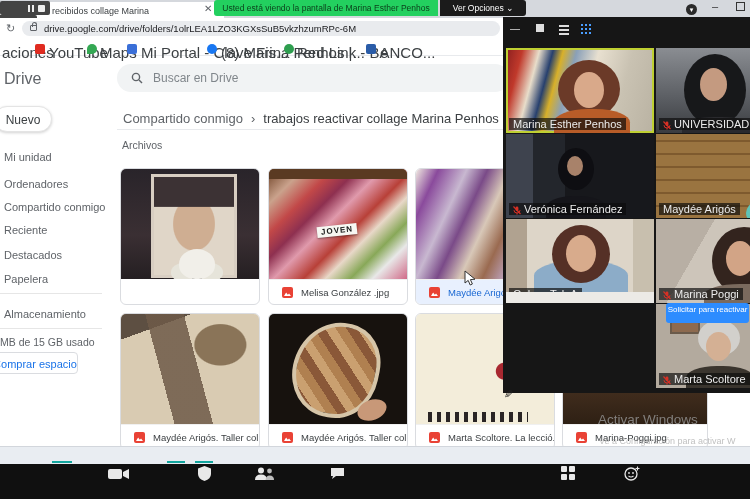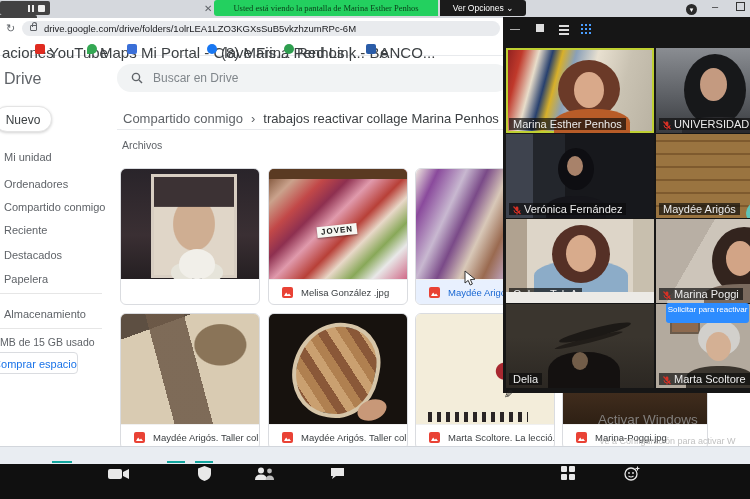--- a/index.html
+++ b/index.html
@@ -19,21 +19,21 @@
   .rec-chip2{left:0;top:15px;height:12px;padding:0 4px;background:rgba(58,58,58,.95);color:#f0f0f0;font-size:8px;line-height:12px;border-radius:0 2px 2px 0;}
   .toolbar-row{left:0;top:18px;width:750px;height:20px;background:#fff;}
   .reload{left:6px;top:22px;font-size:11px;color:#5f6368;}
   .urlpill{left:22px;top:21px;width:478px;height:15px;background:#e9ebee;border-radius:8px;}
   .lock{left:30px;top:25px;width:7px;height:6px;border:1px solid #5f6368;border-radius:1px;}
   .lock::before{content:"";position:absolute;left:1px;top:-4px;width:3px;height:4px;border:1px solid #5f6368;border-bottom:none;border-radius:3px 3px 0 0;}
   .url{left:44px;top:23px;font-size:9.5px;color:#202124;white-space:nowrap;}
   .bookmarks{left:0;top:38px;width:750px;height:18px;background:#fff;border-bottom:1px solid #e8eaed;}
   .bm{position:absolute;top:44px;font-size:15px;color:#3c4043;white-space:nowrap;}
   .bm-ic{position:absolute;top:44px;width:10px;height:10px;border-radius:2px;}
-  .share-pill{left:214px;top:0;width:224px;height:16px;background:#23d05f;border-radius:3px 0 0 3px;color:#0b3d1a;font-size:8.5px;line-height:16px;text-align:center;white-space:nowrap;overflow:hidden;font-family:Liberation Serif, serif;}
+  .share-pill{left:214px;top:0;width:224px;height:16px;background:#23d05f;border-radius:3px 0 0 3px;color:#0b3d1a;font-size:8.5px;line-height:16px;text-align:center;white-space:nowrap;overflow:hidden;}
   .share-opts{left:440px;top:0;width:86px;height:16px;background:#1b1b1b;border-radius:0 3px 3px 0;color:#fff;font-size:8.5px;line-height:16px;text-align:center;}
   .win-dl{left:686px;top:4px;width:11px;height:11px;border-radius:50%;background:#2a2a2a;color:#fff;font-size:7px;line-height:11px;text-align:center;}
   .win-min{left:712px;top:0px;font-size:11px;color:#333;}
   .win-max{left:736px;top:2px;width:9px;height:9px;border:1px solid #333;}
 
   
   .drive-logo{left:4px;top:70px;font-size:16px;color:#5f6368;}
   .searchpill{left:117px;top:64px;width:392px;height:28px;background:#f1f3f4;border-radius:14px;display:flex;align-items:center;gap:10px;padding-left:14px;color:#80868b;font-size:12px;}
   .crumbrow{left:117px;top:107px;width:633px;height:22px;font-size:13px;color:#5f6368;display:flex;gap:8px;align-items:center;padding-left:6px;}
   .crumb-cur{color:#3c4043;}
@@ -167,20 +167,23 @@
   .recsq.pause::before{content:"";position:absolute;left:2px;top:2px;width:2px;height:5px;background:#ddd;box-shadow:4px 0 #ddd;}
   .recsq.stop{background:#ddd;}
   svg{display:block;}
 </style>
 </head>
 <body>
 
 <div class="screen">
 
   <div class="abs tabstrip"></div>
+  <div class="abs tab">
+    <div class="abs tab-title">recibidos collage Marina</div>
+  </div>
   <div class="abs tab-close">✕</div>
   <div class="abs newtab">+</div>
   <div class="abs rec-chip">
     <div class="rec-pause"></div>
     <div class="rec-stop"></div>
   </div>
   <div class="abs rec-chip2">bando...</div>
 
   <div class="abs share-pill">Usted está viendo la pantalla de Marina Esther Penhos</div>
   <div class="abs share-opts"><span>Ver Opciones</span> ⌄</div>
@@ -356,28 +359,20 @@
         <div class="face"></div>
         <div class="torso"></div>
       <div class="nametag">
           <svg class="micoff" width="8" height="9" viewBox="0 0 8 9">
             <rect x="2.6" y="0.5" width="2.8" height="4.6" rx="1.4" fill="#d93025"></rect>
             <path d="M1 4.2 Q1 7 4 7 Q7 7 7 4.2" fill="none" stroke="#d93025" stroke-width="1"></path>
             <line x1="4" y1="7" x2="4" y2="8.6" stroke="#d93025" stroke-width="1"></line>
             <line x1="0.5" y1="0.5" x2="7.5" y2="8" stroke="#d93025" stroke-width="1.1"></line>
           </svg>
           <span>Marina Poggi</span>
-        </div>
-    </div>
-    <div class="tile p7" style="left:3px;top:287px;height:84px;">
-      <div class="fan"></div>
-        <div class="torso"></div>
-        <div class="face"></div>
-      <div class="nametag">
-          <span>Delia</span>
         </div>
     </div>
     <div class="tile p8" style="left:153px;top:287px;height:84px;">
       <div class="hair"></div>
         <div class="face"></div>
         <div class="torso"></div>
       <div class="nametag">
           <svg class="micoff" width="8" height="9" viewBox="0 0 8 9">
             <rect x="2.6" y="0.5" width="2.8" height="4.6" rx="1.4" fill="#d93025"></rect>
             <path d="M1 4.2 Q1 7 4 7 Q7 7 7 4.2" fill="none" stroke="#d93025" stroke-width="1"></path>

